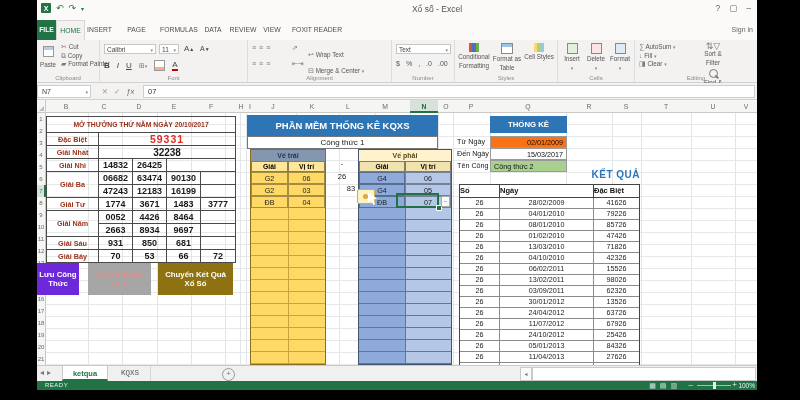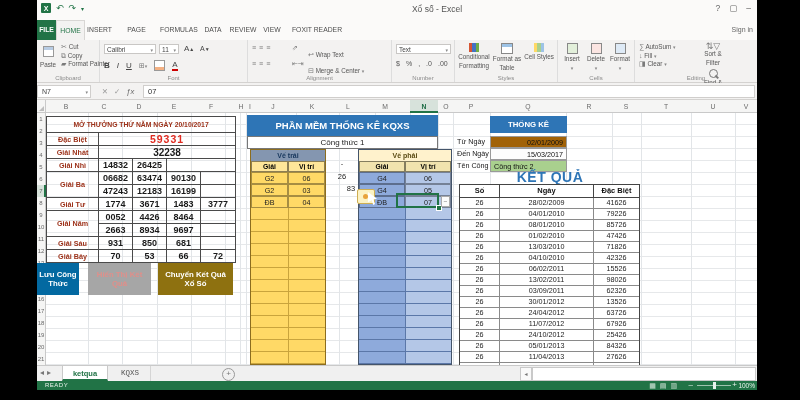--- a/index.html
+++ b/index.html
@@ -77,26 +77,26 @@
   .st-cols span{flex:1;line-height:10px;text-align:center;font-weight:bold;font-size:6.8px;border:1px solid rgba(0,0,0,.45);box-sizing:border-box;}
   .st-row{display:flex;height:12px;}
   .st-row span{flex:1;line-height:11px;text-align:center;font-size:7.2px;color:#222;border:1px solid rgba(0,0,0,.35);box-sizing:border-box;}
   .midv{position:absolute;left:326px;width:32px;height:12px;text-align:center;font-size:7.5px;color:#222;line-height:12px;}
   
   .stat-title{position:absolute;left:490px;top:116px;width:77px;height:17px;background:#2e75b6;color:#fff;
               font-weight:bold;font-size:7.8px;display:flex;align-items:center;justify-content:center;}
   .stat-lbl{position:absolute;left:457px;width:90px;height:12px;line-height:12px;font-size:7.2px;color:#222;}
   .stat-val{position:absolute;left:490px;width:77px;height:12px;line-height:11px;font-size:7.2px;color:#111;
             border:1px solid #9a9a9a;box-sizing:border-box;padding:0 3px;}
-  .kq-title{position:absolute;left:460px;top:169px;width:180px;height:13px;text-align:center;color:#2e75b6;
-            font-weight:bold;font-size:14px;letter-spacing:.5px;}
+  .kq-title{position:absolute;left:460px;top:169px;width:180px;height:13px;text-align:right;color:#2e75b6;
+            font-weight:bold;font-size:10px;letter-spacing:.5px;}
   
   #res{position:absolute;left:459px;top:184px;width:181px;height:183px;overflow:hidden;background:#fff;border:1px solid #444;box-sizing:border-box;}
   .res-head{display:flex;height:13px;font-weight:bold;font-size:7.5px;color:#111;}
-  .res-head span{line-height:12px;text-align:center;border-right:1px solid #444;border-bottom:1px solid #444;box-sizing:border-box;}
+  .res-head span{line-height:12px;border-right:1px solid #444;border-bottom:1px solid #444;box-sizing:border-box;}
   .res-row{display:flex;height:11px;font-size:7.2px;color:#222;}
   .res-row span{line-height:10px;text-align:center;border-right:1px solid #8a8a8a;border-bottom:1px solid #8a8a8a;box-sizing:border-box;}
   .c1{width:40px;} .c2{width:94px;} .c3{width:45px;border-right:none!important;}
   
   #sel-cell{position:absolute;left:396px;top:193px;width:43px;height:15px;border:2px solid #217346;box-sizing:border-box;}
   #sel-handle{position:absolute;left:436px;top:205px;width:4px;height:4px;background:#217346;border:1px solid #fff;}
   #dd-stub{position:absolute;left:441px;top:196px;width:9px;height:11px;background:#fbfbfb;border:1px solid #aaa;
            box-sizing:border-box;font-size:6px;color:#555;text-align:center;line-height:9px;}
   #cur-badge{position:absolute;left:357px;top:189px;width:16px;height:13px;background:#fcf2c4;border:1px solid #cfae52;border-radius:2px;}
   #cur-badge i{position:absolute;left:5px;top:4px;width:5px;height:5px;border-radius:50%;background:#e8a33d;}
@@ -416,21 +416,21 @@
             <td class="lbl">Giải Bảy</td>
             <td class="val">70</td>
             <td class="val">53</td>
             <td class="val">66</td>
             <td class="val">72</td>
           </tr>
     </tbody>
       </table>
   </div>
 
-  <div class="act-btn" style="left:37px;width:42px;background:#0369a1;color:#fff;">Lưu Công Thức</div>
+  <div class="act-btn" style="left:37px;width:42px;background:#6d28d9;color:#fff;">Lưu Công Thức</div>
   <div class="act-btn" style="left:88px;width:63px;background:#a6a6a6;color:#e08f8a;">Hiển Thị Kết Quả</div>
   <div class="act-btn" style="left:158px;width:75px;background:#8e7110;color:#fff;">Chuyển Kết Quả Xổ Số</div>
 
   <div class="fp-title">PHẦN MỀM THỐNG KÊ KQXS</div>
   <div class="fp-sub">Công thức 1</div>
 
   <div class="subtab" style="left:250px;width:76px;border:1px solid #8c6d1f;">
     <div class="st-hdr" style="background:#8496b0;color:#16365c;">Vế trái</div>
     <div class="st-cols" style="background:#ffe699;">
       <span>Giải</span>
@@ -494,21 +494,21 @@
   <div id="sel-cell"></div>
   <div id="sel-handle"></div>
   <div id="dd-stub">‒</div>
   <div id="cur-badge">
       <i></i>
     </div>
   <div id="cursor"></div>
 
   <div class="stat-title">THỐNG KÊ</div>
   <div class="stat-lbl" style="top:136px;">Từ Ngày</div>
-  <div class="stat-val" style="top:136px;background:#a16207;text-align:right;">02/01/2009</div>
+  <div class="stat-val" style="top:136px;background:#f97316;text-align:right;">02/01/2009</div>
   <div class="stat-lbl" style="top:148px;">Đến Ngày</div>
   <div class="stat-val" style="top:148px;background:#fdfdfd;text-align:right;">15/03/2017</div>
   <div class="stat-lbl" style="top:160px;">Tên Công Thức</div>
   <div class="stat-val" style="top:160px;background:#a9d08e;text-align:left;">Công thức 2</div>
 
   <div class="kq-title">KẾT QUẢ</div>
 
   <div id="res">
     <div class="res-head">
       <span class="c1">Số</span>

